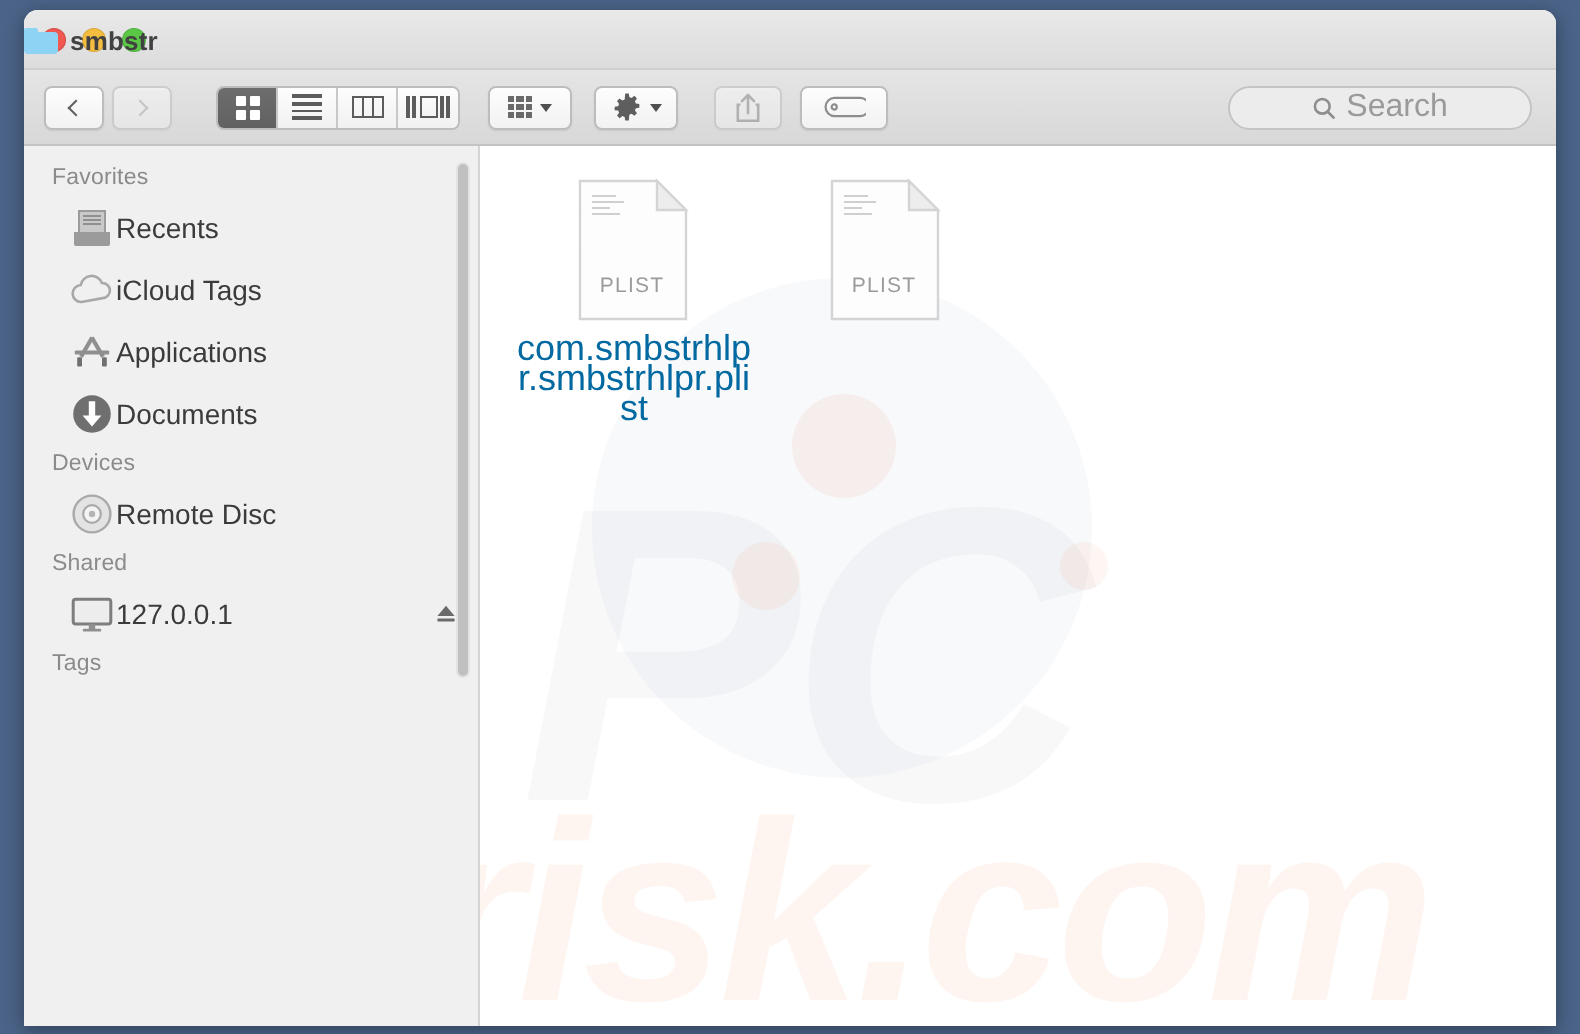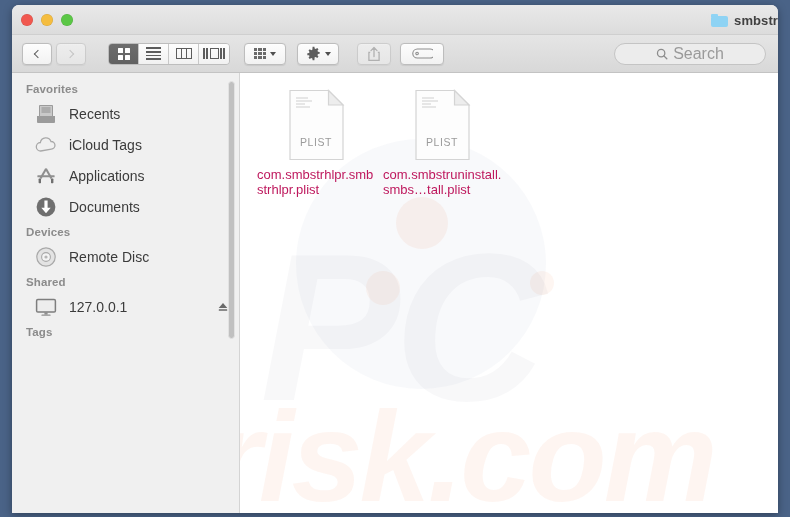--- a/index.html
+++ b/index.html
@@ -46,21 +46,21 @@
   .light.red    { background: #f1584f; box-shadow: inset 0 0 0 .5px rgba(0,0,0,.13); }
   .light.yellow { background: #f5bd3f; box-shadow: inset 0 0 0 .5px rgba(0,0,0,.13); }
   .light.green  { background: #5bc746; box-shadow: inset 0 0 0 .5px rgba(0,0,0,.13); }
 
   .title-center {
     position: absolute;
     left: 0; right: 0; top: 0;
     height: 30px;
     display: flex;
     align-items: center;
-    justify-content: flex-end;
+    justify-content: flex-start;
     gap: 6px;
   }
   .folder-icon {
     width: 17px; height: 13px;
     position: relative;
     flex: none;
   }
   .folder-icon .tab {
     position: absolute; left: 0; top: 0;
     width: 7px; height: 3px;
@@ -200,30 +200,29 @@
     background: #f0f0f0;
     border-right: 1px solid #d4d4d4;
     position: relative;
     padding-top: 6px;
     flex: none;
     overflow: hidden;
   }
   .sb-header {
     font-size: 11.5px;
     color: #8b8b8b;
-    font-weight: bold;
+    font-weight: normal;
     padding: 4px 0 3px 14px;
     letter-spacing: .1px;
   }
   .sb-item {
     height: 31px;
     display: flex;
     align-items: center;
     padding: 0 10px 0 22px;
-    gap: 11px;
     cursor: default;
   }
   .sb-label {
     font-size: 14px;
     color: #3b3b3b;
     white-space: nowrap;
   }
   .sb-icon { width: 24px; height: 24px; flex: none; display:block; }
   .eject-icon { margin-left: auto; width: 12px; height: 12px; }
 
@@ -261,22 +260,23 @@
     padding-top: 2px;
   }
   .file-thumb {
     height: 72px;
     display: flex;
     align-items: flex-end;
     justify-content: flex-end;
   }
   .file-name {
     margin-top: 6px;
-    font-size: 13px;
-    color: #be185d;
+    font-size: 18px;
+    color: #0369a1;
+    text-align: center;
     line-height: 15px;
     max-width: 120px;
     word-break: break-all;
   }
 
   
   .watermark {
     position: absolute;
     left: -40px;
     top: 150px;
@@ -559,21 +559,20 @@
           <div class="file-thumb">
             <svg width="62" height="72" viewBox="0 0 62 72">
               <path fill="#fdfdfd" stroke="#d4d4d4" stroke-width="1.2" d="M4 1.5h38.5L57 16v54.5H4z"></path>
               <path fill="#ededed" stroke="#d4d4d4" stroke-width="1.2" d="M42.5 1.5L57 16H42.5z"></path>
               <g stroke="#cfcfcf" stroke-width="1">
                   <path d="M10 9h12M10 12h16M10 15h9M10 18h14"></path>
                 </g>
               <text x="30" y="57" text-anchor="middle" font-family="Liberation Sans, sans-serif" font-size="10.5" fill="#9b9b9b" letter-spacing=".6">PLIST</text>
             </svg>
           </div>
-          <div class="file-name">com.smbstruninstall.smbs…tall.plist</div>
         </div>
 
 
 
       </div>
     </div>
   </div>
 </div>
 
 </body></html>

